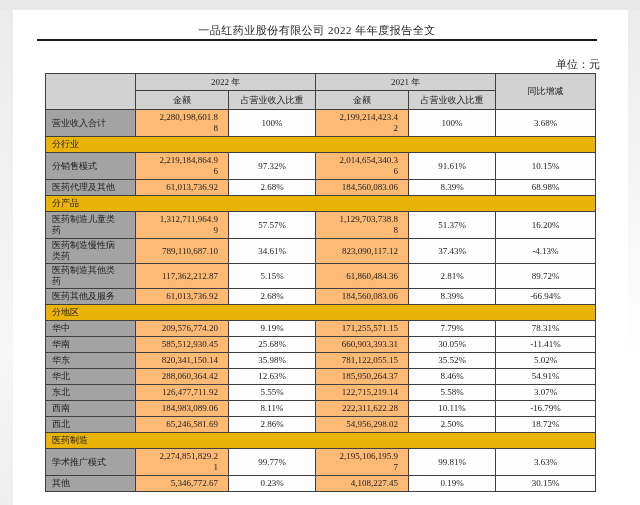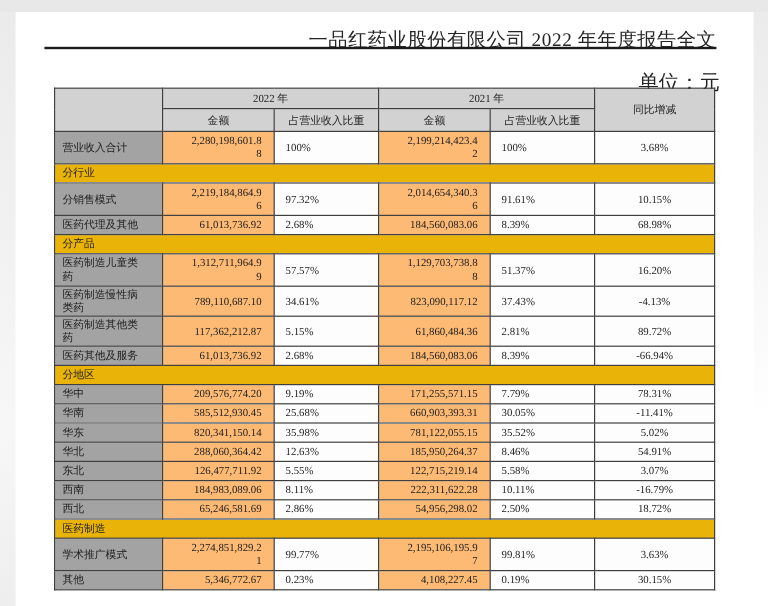--- a/index.html
+++ b/index.html
@@ -7,41 +7,41 @@
     width:640px;height:505px;position:relative;overflow:hidden;
     background:#ffffff;color:#1c1c1c;
     font-family:"Liberation Serif","DejaVu Serif",serif;
   }
   .edge-top{position:absolute;top:0;left:0;width:640px;height:10px;background:#e8e8e8;}
   .edge-left{position:absolute;top:10px;left:0;width:13px;height:495px;
     background:linear-gradient(#ebebeb,#f7f7f7 70%,#eeeeee);}
   .edge-right{position:absolute;top:10px;right:0;width:12px;height:430px;
     background:linear-gradient(#ebebeb,#ffffff 80%);}
   .doc-header{position:absolute;top:23px;left:37px;right:43px;
-    text-align:right;font-size:16px;letter-spacing:0.5px;color:#252525;}
+    text-align:center;font-size:11px;letter-spacing:0.5px;color:#252525;}
   .header-rule{position:absolute;top:39px;left:37px;right:43px;height:0;
     border-top:2px solid #1a1a1a;}
-  .unit-label{position:absolute;top:57px;right:40px;font-size:17px;color:#252525;margin-left:40px;}
+  .unit-label{position:absolute;top:57px;right:40px;font-size:11px;color:#252525;margin-left:40px;}
 
   table.rev{
     position:absolute;top:73px;left:45px;width:550px;
     border-collapse:collapse;table-layout:fixed;
   }
   table.rev th, table.rev td{
     border:1px solid #3f3f3f;
     font-size:9px;line-height:11px;vertical-align:middle;
     font-weight:normal;overflow:hidden;
   }
   table.rev thead th{background:#d2d2d2;text-align:center;padding:1px 2px;}
   .th-year{height:14px;margin-top:12px;}
   .th-sub{height:16px;}
   .label-cell{background:#a3a3a3;text-align:left;padding:1px 15px 1px 6px;height:13px;}
   .section-cell{background:#eab308;text-align:left;padding:1px 6px;height:13px;}
   .amt{background:#fdba74;text-align:right;padding:2px 10px 2px 22px;word-break:break-all;}
-  .pct{background:#fdfdfd;text-align:left;padding:1px 9px;}
+  .pct{background:#fdfdfd;text-align:center;padding:1px 9px;}
   .yoy{background:#fdfdfd;text-align:center;padding:1px 10px;}
 </style>
 </head>
 <body>
 
 <div class="edge-top"></div>
 <div class="edge-left"></div>
 <div class="edge-right"></div>
 
 <div class="doc-header">一品红药业股份有限公司 2022 年年度报告全文</div>

